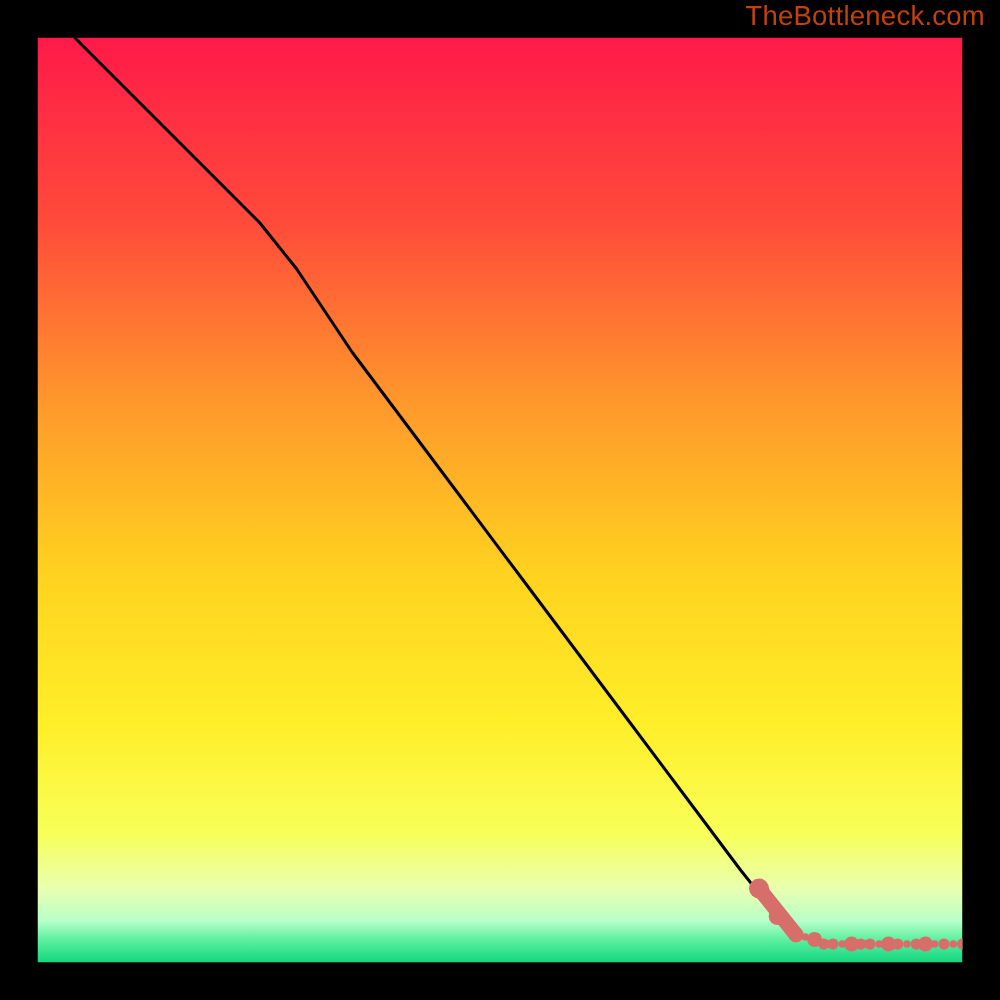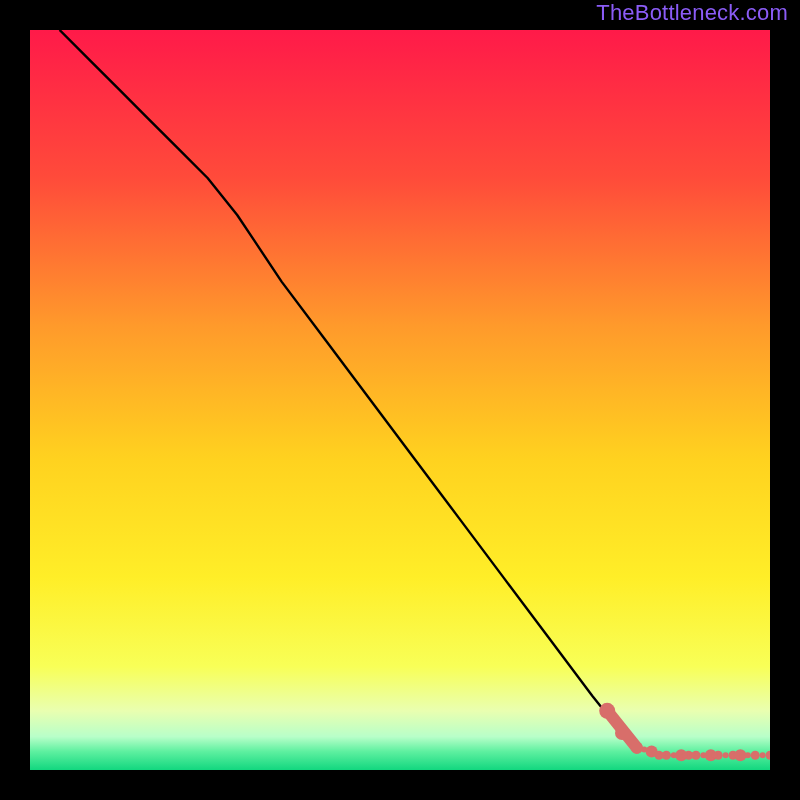--- a/index.html
+++ b/index.html
@@ -14,21 +14,21 @@
   .stage {
     position: relative;
     width: 800px;
     height: 800px;
     background: #000;
   }
   .attribution {
     position: absolute;
     top: 0;
     right: 12px;
-    color: #8b5cf6;
+    color: #c2410c;
     font-size: 22px;
     font-weight: 500;
     letter-spacing: 0.2px;
     user-select: none;
   }
   .plot-area {
     position: absolute;
     left: 30px;
     top: 30px;
     width: 740px;

